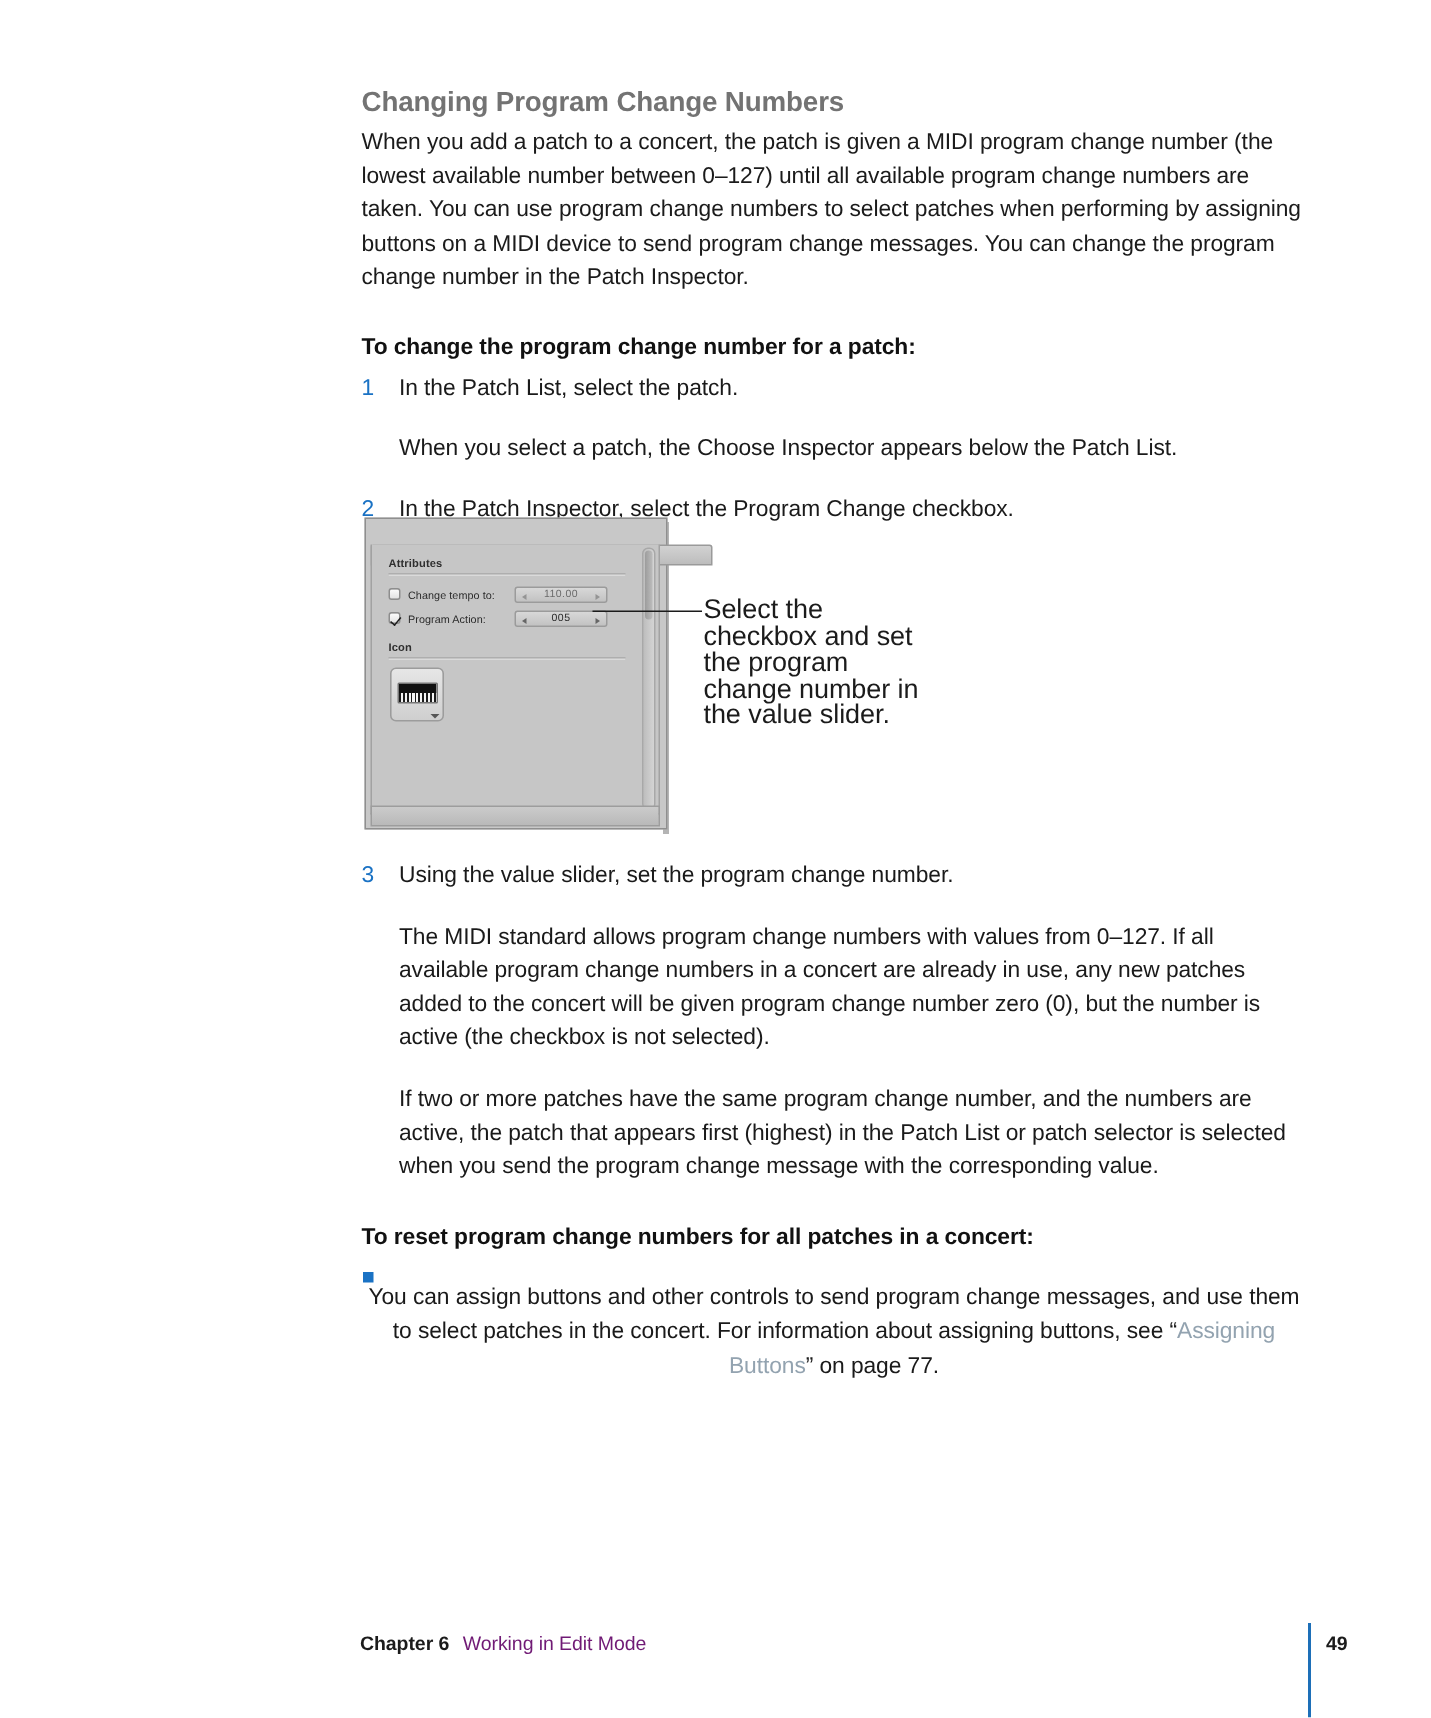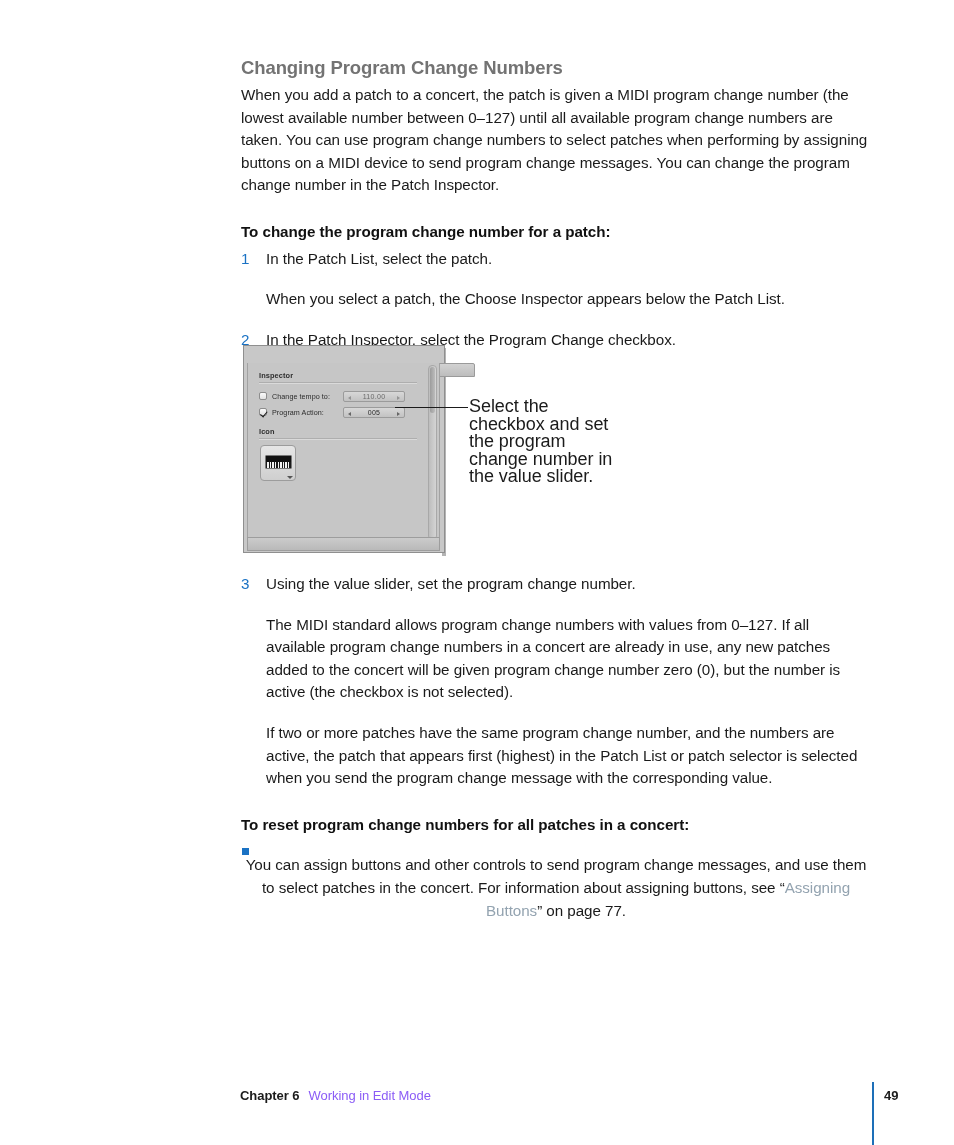--- a/index.html
+++ b/index.html
@@ -371,21 +371,21 @@
     top: 1088px;
     font-size: 13px;
     letter-spacing: -0.05px;
   }
   .footer .chapter {
     font-weight: bold;
     color: #1b1b1b;
     text-align: center;
   }
   .footer .chapter-title {
-    color: #8b5cf6;
+    color: #701a75;
     margin-left: 9px;
   }
   .page-rule {
     position: absolute;
     left: 872px;
     top: 1082px;
     width: 1.6px;
     height: 63px;
     background: #1d6fb8;
   }
@@ -433,21 +433,21 @@
     <div class="insp-shadow"></div>
 
     <div class="inspector">
 
       <div class="insp-titlebar">
         <span class="insp-title">Patch Inspector</span>
       </div>
 
       <div class="insp-body">
 
-        <div class="group-label" style="left:11px; top:8px;">Inspector</div>
+        <div class="group-label" style="left:11px; top:8px;">Attributes</div>
         <div class="group-rule" style="left:11px; top:19px; width:158px;"></div>
 
         <div class="row" style="left:11px; top:28px; width:165px;">
           <span class="chk"></span>
           <span class="row-label" style="left:13px;">Change tempo to:</span>
           <span class="valueslider dim" style="left:84px;">
             <span class="vs-arrow left"></span>
             <span class="vs-num">110.00</span>
             <span class="vs-arrow right"></span>
           </span>

